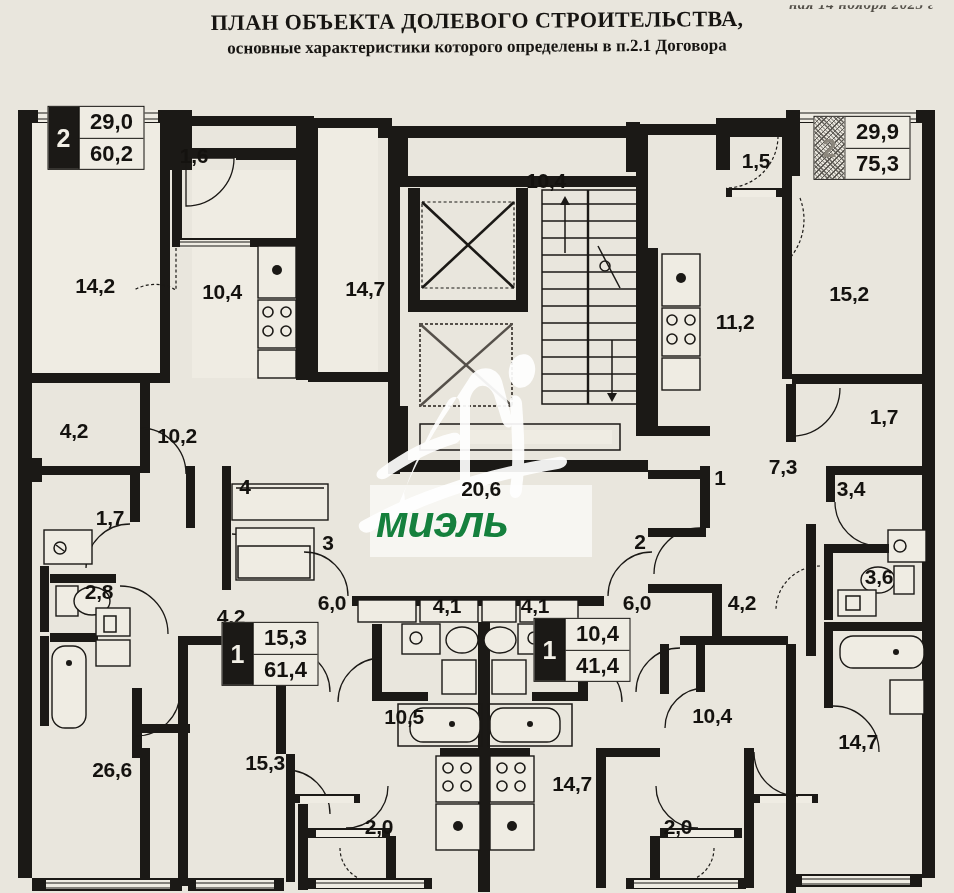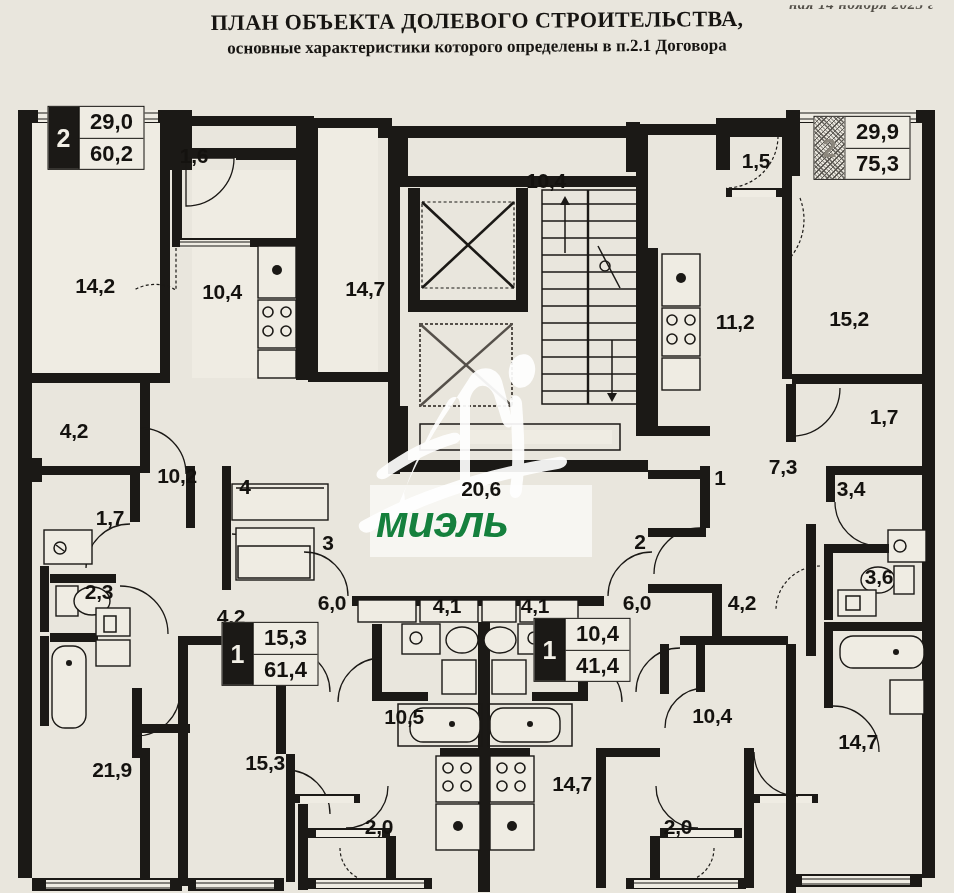--- a/index.html
+++ b/index.html
@@ -492,41 +492,41 @@
   </div>
 
   <div id="labels">
       <div class="lbl m" style="left: 95px; top: 286px;">14,2</div>
       <div class="lbl m" style="left: 194px; top: 156px;">1,6</div>
       <div class="lbl m" style="left: 222px; top: 292px;">10,4</div>
       <div class="lbl m" style="left: 365px; top: 289px;">14,7</div>
       <div class="lbl m" style="left: 546px; top: 181px;">10,4</div>
       <div class="lbl m" style="left: 756px; top: 161px;">1,5</div>
       <div class="lbl m" style="left: 735px; top: 322px;">11,2</div>
-      <div class="lbl m" style="left: 849px; top: 294px; margin-top: 25px;">15,2</div>
+      <div class="lbl m" style="left: 849px; top: 294px;">15,2</div>
       <div class="lbl m" style="left: 74px; top: 431px;">4,2</div>
-      <div class="lbl m" style="left: 177px; top: 476px;">10,2</div>
+      <div class="lbl m" style="left: 177px; top: 436px;">10,2</div>
       <div class="lbl m" style="left: 110px; top: 518px;">1,7</div>
-      <div class="lbl m" style="left: 99px; top: 592px;">2,3</div>
+      <div class="lbl m" style="left: 99px; top: 592px;">2,8</div>
       <div class="lbl m" style="left: 245px; top: 487px;">4</div>
       <div class="lbl m" style="left: 481px; top: 489px;">20,6</div>
       <div class="lbl m" style="left: 720px; top: 478px;">1</div>
       <div class="lbl m" style="left: 783px; top: 467px;">7,3</div>
       <div class="lbl m" style="left: 884px; top: 417px;">1,7</div>
       <div class="lbl m" style="left: 851px; top: 489px;">3,4</div>
       <div class="lbl m" style="left: 879px; top: 577px;">3,6</div>
       <div class="lbl m" style="left: 328px; top: 543px;">3</div>
       <div class="lbl m" style="left: 640px; top: 542px;">2</div>
       <div class="lbl m" style="left: 231px; top: 617px;">4,2</div>
       <div class="lbl m" style="left: 332px; top: 603px;">6,0</div>
       <div class="lbl m" style="left: 447px; top: 606px;">4,1</div>
       <div class="lbl m" style="left: 535px; top: 606px;">4,1</div>
       <div class="lbl m" style="left: 637px; top: 603px;">6,0</div>
       <div class="lbl m" style="left: 742px; top: 603px;">4,2</div>
-      <div class="lbl m" style="left: 112px; top: 770px;">21,9</div>
+      <div class="lbl m" style="left: 112px; top: 770px;">26,6</div>
       <div class="lbl m" style="left: 265px; top: 763px;">15,3</div>
       <div class="lbl m" style="left: 404px; top: 717px;">10,5</div>
       <div class="lbl m" style="left: 379px; top: 827px;">2,0</div>
       <div class="lbl m" style="left: 572px; top: 784px;">14,7</div>
       <div class="lbl m" style="left: 712px; top: 716px;">10,4</div>
       <div class="lbl m" style="left: 678px; top: 827px;">2,0</div>
       <div class="lbl m" style="left: 858px; top: 742px;">14,7</div>
     </div>
   <div id="badges">
       <div class="badge" style="left: 96px; top: 138px;">

